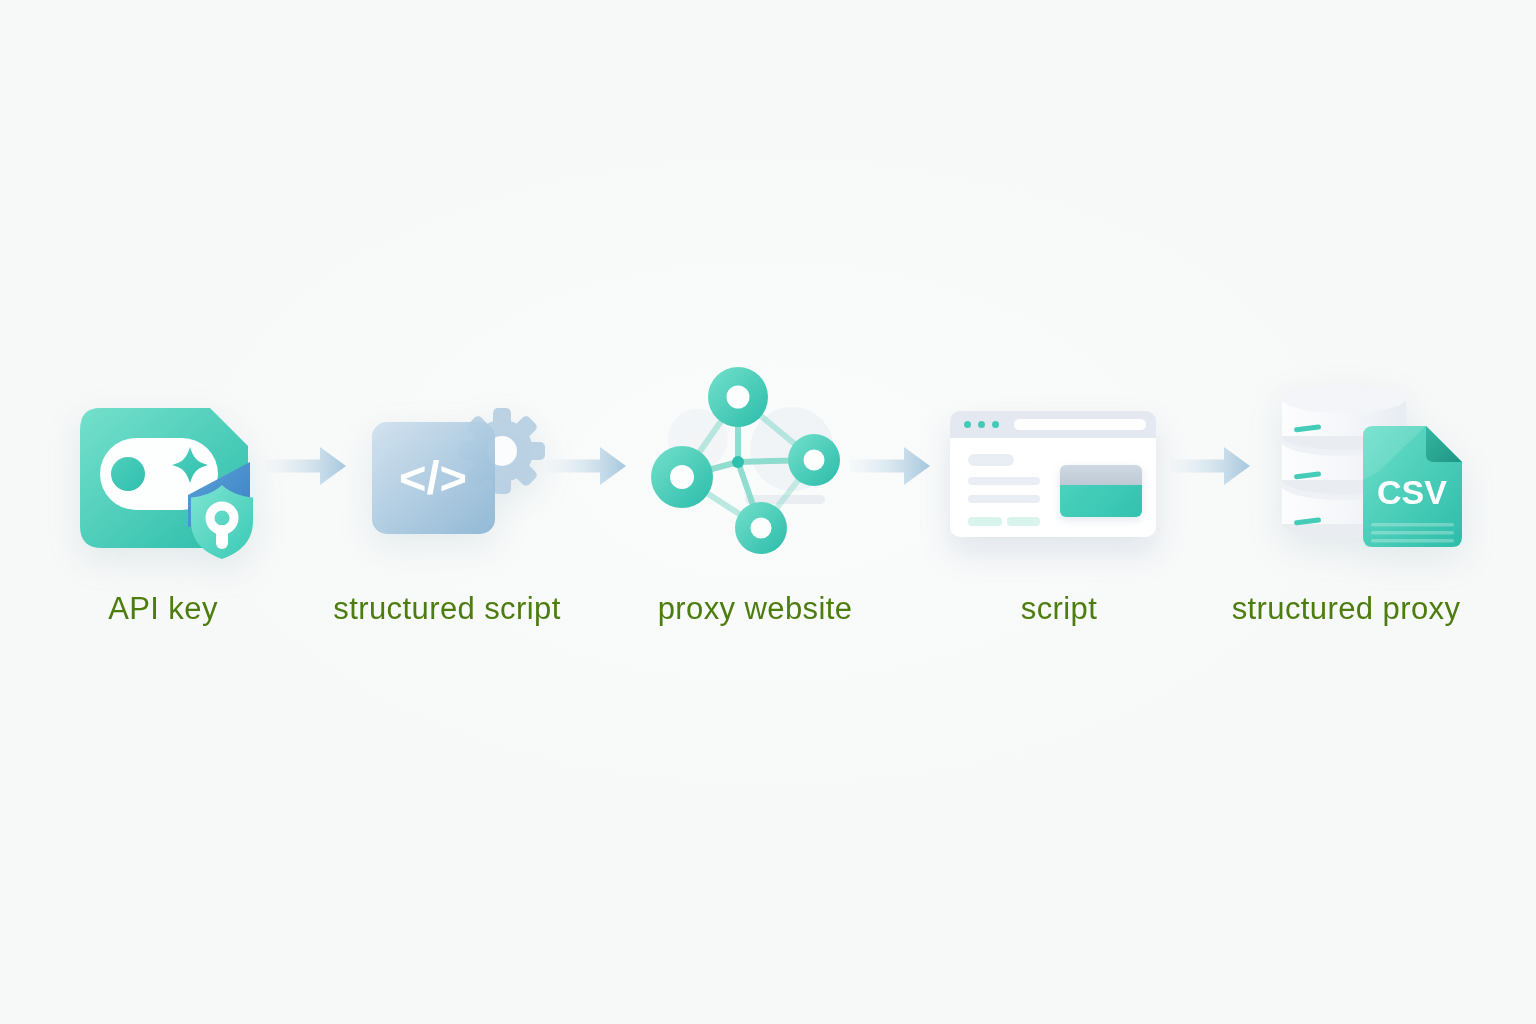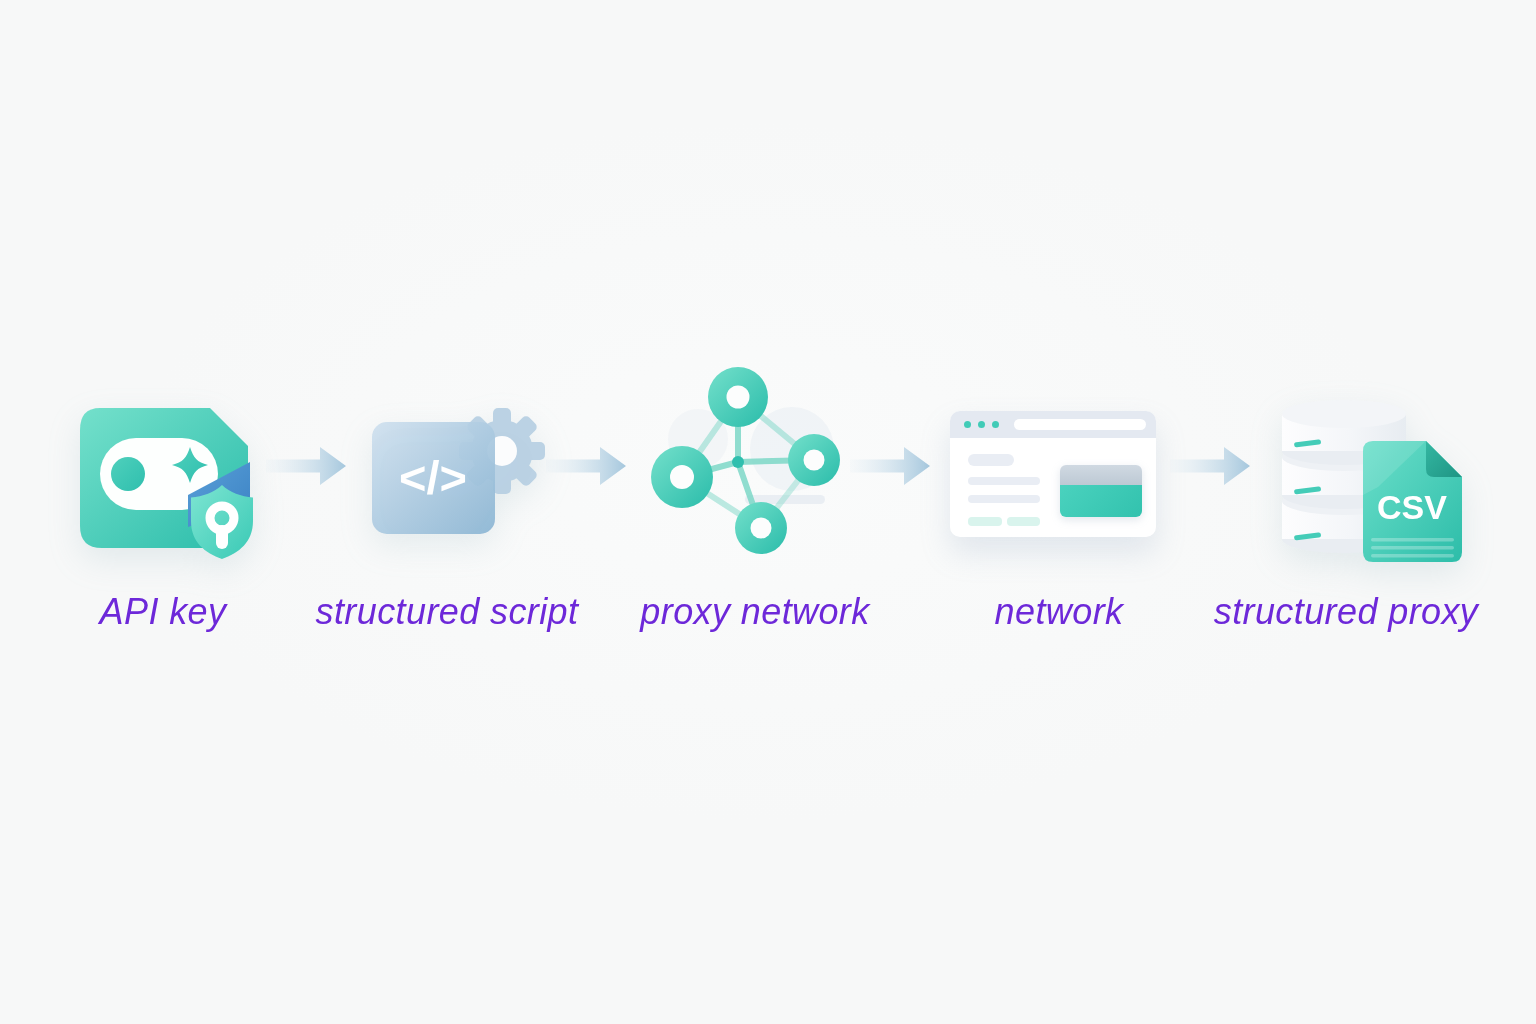--- a/index.html
+++ b/index.html
@@ -5,21 +5,21 @@
   html,body{margin:0;padding:0;}
   body{
     width:1536px;height:1024px;
     background:radial-gradient(ellipse 900px 500px at 50% 46%, #fafbfb 0%, #f7f8f8 70%);
     font-family:"Liberation Sans", sans-serif;
     position:relative;overflow:hidden;
   }
   .stage-icon{position:absolute;}
   .stage-label{
     position:absolute;top:591px;transform:translateX(-50%);
-    font-size:36px;font-weight:500;color:#6d28d9;letter-spacing:.4px;white-space:nowrap;font-style:italic;
+    font-size:31px;font-weight:500;color:#4d7c0f;letter-spacing:.4px;white-space:nowrap;
   }
   .arrow{position:absolute;top:444px;width:84px;height:44px;}
   .icon-shadow{filter:drop-shadow(0 12px 16px rgba(120,160,175,.16));}
 
   
   .browser{
     position:absolute;left:950px;top:411px;width:206px;height:126px;
     background:#ffffff;border-radius:10px;
     box-shadow:0 16px 30px rgba(140,165,190,.22);
   }
@@ -174,21 +174,21 @@
     <g>
       <circle cx="174" cy="103" r="26" fill="url(#g-teal)"></circle>
         <circle cx="174" cy="103" r="10.5" fill="#fcfdfd"></circle>
     </g>
     <g>
       <circle cx="121" cy="171" r="26" fill="url(#g-teal)"></circle>
         <circle cx="121" cy="171" r="10.5" fill="#fcfdfd"></circle>
     </g>
   </svg>
 </div>
-<div class="stage-label" style="left:755px">proxy network</div>
+<div class="stage-label" style="left:755px">proxy website</div>
 
 <svg class="arrow" style="left:848px" viewBox="0 0 84 44">
   <path d="M2 15.5 H56 V3 L82 22 L56 41 V28.5 H2 Z" fill="url(#g-arrow)"></path>
 </svg>
 
 <div class="browser">
   <div class="browser-topbar">
     <span class="browser-dot dot-1"></span>
     <span class="browser-dot dot-2"></span>
     <span class="browser-dot dot-3"></span>
@@ -197,27 +197,27 @@
   <div class="skeleton sk-pill"></div>
   <div class="skeleton sk-line1"></div>
   <div class="skeleton sk-line2"></div>
   <div class="skeleton sk-teal sk-t1"></div>
   <div class="skeleton sk-teal sk-t2"></div>
   <div class="browser-card">
     <div class="browser-card-top"></div>
     <div class="browser-card-bottom"></div>
   </div>
 </div>
-<div class="stage-label" style="left:1059px">network</div>
+<div class="stage-label" style="left:1059px">script</div>
 
 <svg class="arrow" style="left:1168px" viewBox="0 0 84 44">
   <path d="M2 15.5 H56 V3 L82 22 L56 41 V28.5 H2 Z" fill="url(#g-arrow)"></path>
 </svg>
 
-<div class="stage-icon" style="left:1278px;top:397px;width:192px;height:175px">
+<div class="stage-icon" style="left:1278px;top:382px;width:192px;height:175px">
   <svg width="192" height="175" viewBox="0 0 192 175" class="icon-shadow">
 
     <g>
 
       <ellipse cx="66" cy="142" rx="62" ry="14" fill="#e9edf2"></ellipse>
       <rect x="4" y="104" width="124" height="38" fill="url(#g-cyl)"></rect>
       <ellipse cx="66" cy="104" rx="62" ry="14" fill="#eef1f5"></ellipse>
 
       <ellipse cx="66" cy="98" rx="62" ry="14" fill="#e9edf2"></ellipse>
       <rect x="4" y="60" width="124" height="38" fill="url(#g-cyl)"></rect>

